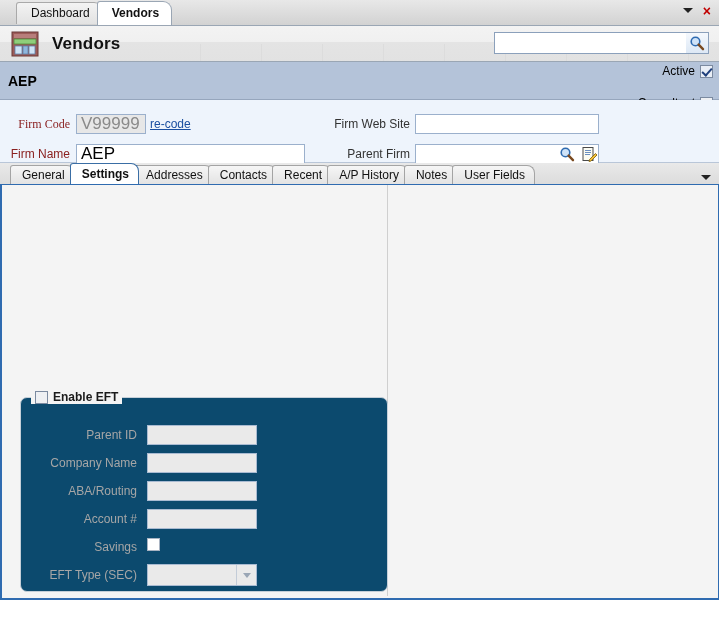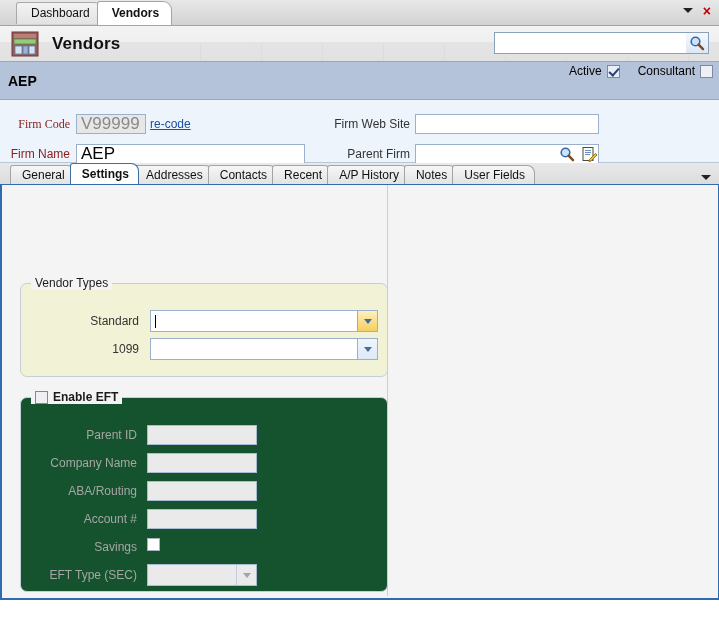--- a/index.html
+++ b/index.html
@@ -148,21 +148,21 @@
   .recbar .rectitle {
     margin-left: 8px;
     font-size: 14px;
     font-weight: bold;
     color: #000;
   }
   .recflags {
     position: absolute;
     right: 6px; top: 2px;
     display: flex;
-    flex-direction: row;
+    flex-direction: column;
     gap: 18px;
     align-items: flex-end;
   }
   .flagrow { display: flex; align-items: center; gap: 5px; }
   .flagrow label { font-size: 12px; color: #000; }
   .cbx {
     width: 13px; height: 13px;
     border: 1px solid #7b8aa0;
     background: #e9eef6;
     box-sizing: border-box;
@@ -302,21 +302,21 @@
     top: -8px; left: 10px;
     background: #f4f4f4;
     padding: 0 4px;
     font-size: 12px;
     color: #1b1b1b;
     display: flex;
     align-items: center;
     gap: 5px;
     white-space: nowrap;
   }
-  .fset.plain { background: #14532d; }
+  .fset.plain { background: #0c4a6e; }
   .flbl {
     position: absolute;
     font-size: 12px;
     text-align: right;
     color: #333;
   }
   .flbl.dis { color: #a6a6a6; }
   .inp {
     position: absolute;
     height: 20px;
@@ -499,39 +499,20 @@
   <div class="itab">
     <span>User Fields</span>
   </div>
   <div class="itabs-caret"></div>
 </div>
 
 <div class="content">
   <div class="colsplit"></div>
 
 
-  <div class="fset" style="left:18px; top:98px; width:368px; height:94px;">
-    <div class="leg">Vendor Types</div>
-
-    <div class="flbl" style="left:28px; top:30px; width:90px;">Standard</div>
-    <div class="combo focus" style="left:129px; top:26px; width:228px;">
-      <div class="cval"><span class="caret-text"></span></div>
-      <div class="cbtn">
-        <span class="arw"></span>
-      </div>
-    </div>
-
-    <div class="flbl" style="left:28px; top:58px; width:90px;">1099</div>
-    <div class="combo" style="left:129px; top:54px; width:228px;">
-      <div class="cval"></div>
-      <div class="cbtn">
-        <span class="arw"></span>
-      </div>
-    </div>
-  </div>
 
   <div class="fset plain" style="left:18px; top:212px; width:368px; height:195px;">
     <div class="leg">
       <span class="cbx plain"></span>
       <span style="font-weight:bold;">Enable EFT</span>
     </div>
 
     <div class="flbl dis" style="left:10px; top:30px; width:106px;">Parent ID</div>
     <input class="inp dis" style="left: 126px; top: 27px; width: 110px;" type="text" disabled="">
 

